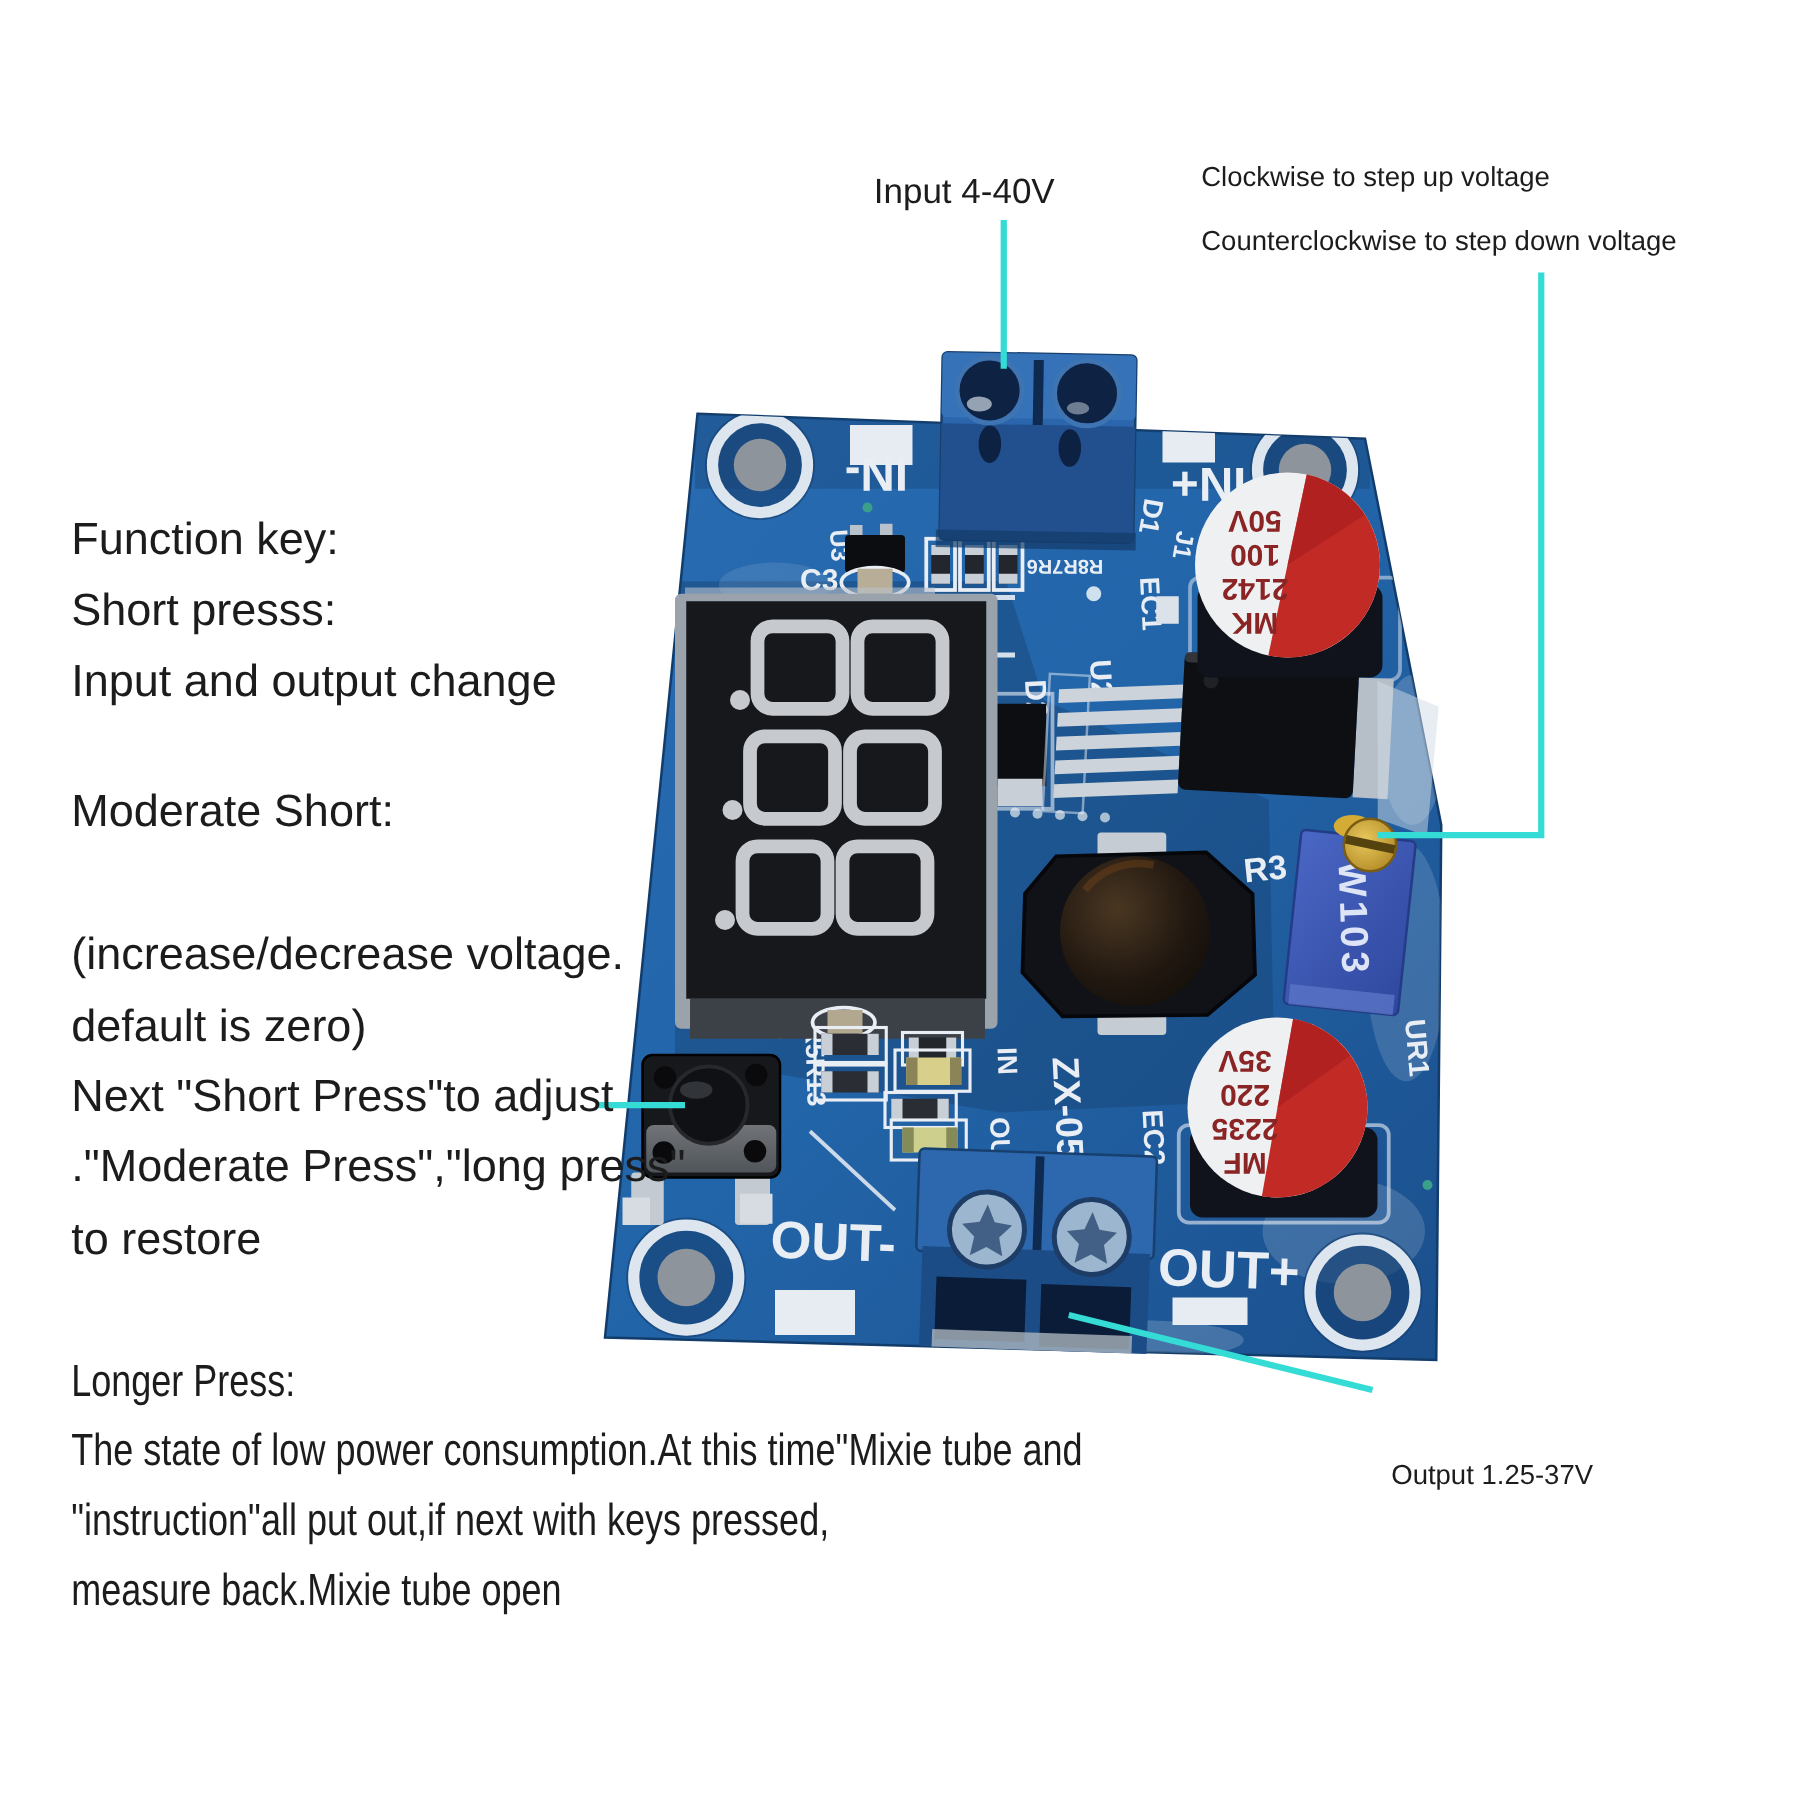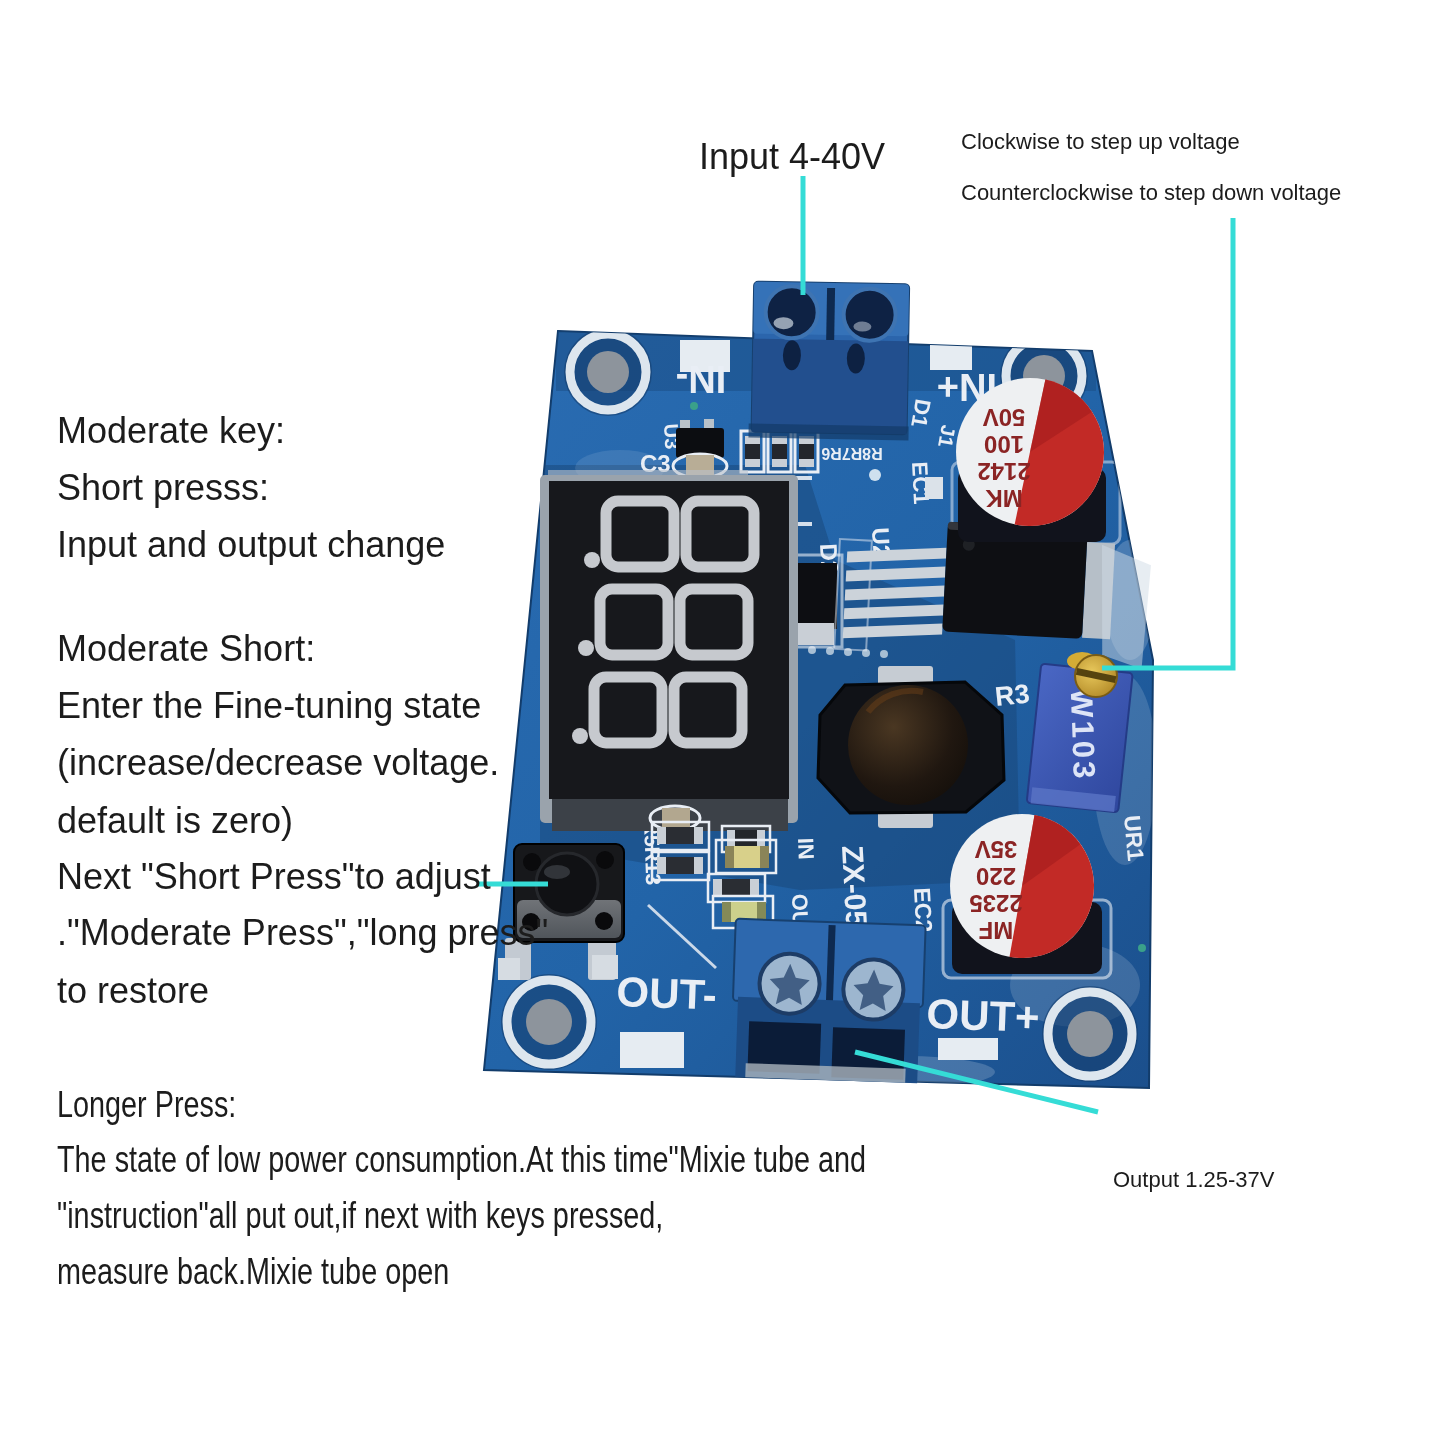--- a/index.html
+++ b/index.html
@@ -1,19 +1,19 @@
 <!DOCTYPE html>
 <html><head>
 <meta charset="utf-8">
 <style>
   html,body{margin:0;padding:0;background:#ffffff;}
   #canvas{position:relative;width:1445px;height:1445px;background:#ffffff;overflow:hidden;
           font-family:"Liberation Sans",sans-serif;}
   .ann{position:absolute;white-space:nowrap;font:36px/1.05 "Liberation Sans",sans-serif;color:#1c1c1c;}
-  .f30{font-size:36px}
+  .f30{font-size:28px}
   .f29{font-size:22px}
   .narrow{transform:scaleX(.80);transform-origin:0 0;}
   svg{position:absolute;left:0;top:0;}
   svg text{font-family:"Liberation Sans",sans-serif;}
   .silk{fill:#e9eef5;font-weight:bold;}
 </style>
 </head>
 <body>
 
 <div id="canvas">
@@ -321,26 +321,25 @@
       <line x1="478" y1="884" x2="548" y2="884"></line>
       <line x1="855" y1="1052" x2="1098" y2="1112"></line>
     </g>
   </svg>
 
   <div class="ann f30" style="left:699px;top:138px">Input 4-40V</div>
 
   <div class="ann f29" style="left:961px;top:130px">Clockwise to step up voltage</div>
   <div class="ann f29" style="left:961px;top:181px">Counterclockwise to step down voltage</div>
 
-  <div class="ann" style="left:57px;top:412px">Moderate key:</div>
+  <div class="ann" style="left:57px;top:412px">Function key:</div>
   <div class="ann" style="left:57px;top:469px">Short presss:</div>
   <div class="ann" style="left:57px;top:526px">Input and output change</div>
 
   <div class="ann" style="left:57px;top:630px">Moderate Short:</div>
-  <div class="ann" style="left:57px;top:687px">Enter the Fine-tuning state</div>
   <div class="ann" style="left:57px;top:802px">default is zero)</div>
   <div class="ann" style="left:57px;top:744px">(increase/decrease voltage.</div>
   <div class="ann" style="left:57px;top:858px">Next "Short Press"to adjust</div>
   <div class="ann" style="left:57px;top:914px">."Moderate Press","long press"</div>
   <div class="ann" style="left:57px;top:972px">to restore</div>
 
   <div class="ann narrow" style="left:57px;top:1086px">Longer Press:</div>
   <div class="ann narrow" style="left:57px;top:1141px">The state of low power consumption.At this time"Mixie tube and</div>
   <div class="ann narrow" style="left:57px;top:1197px">"instruction"all put out,if next with keys pressed,</div>
   <div class="ann narrow" style="left:57px;top:1253px">measure back.Mixie tube open</div>

